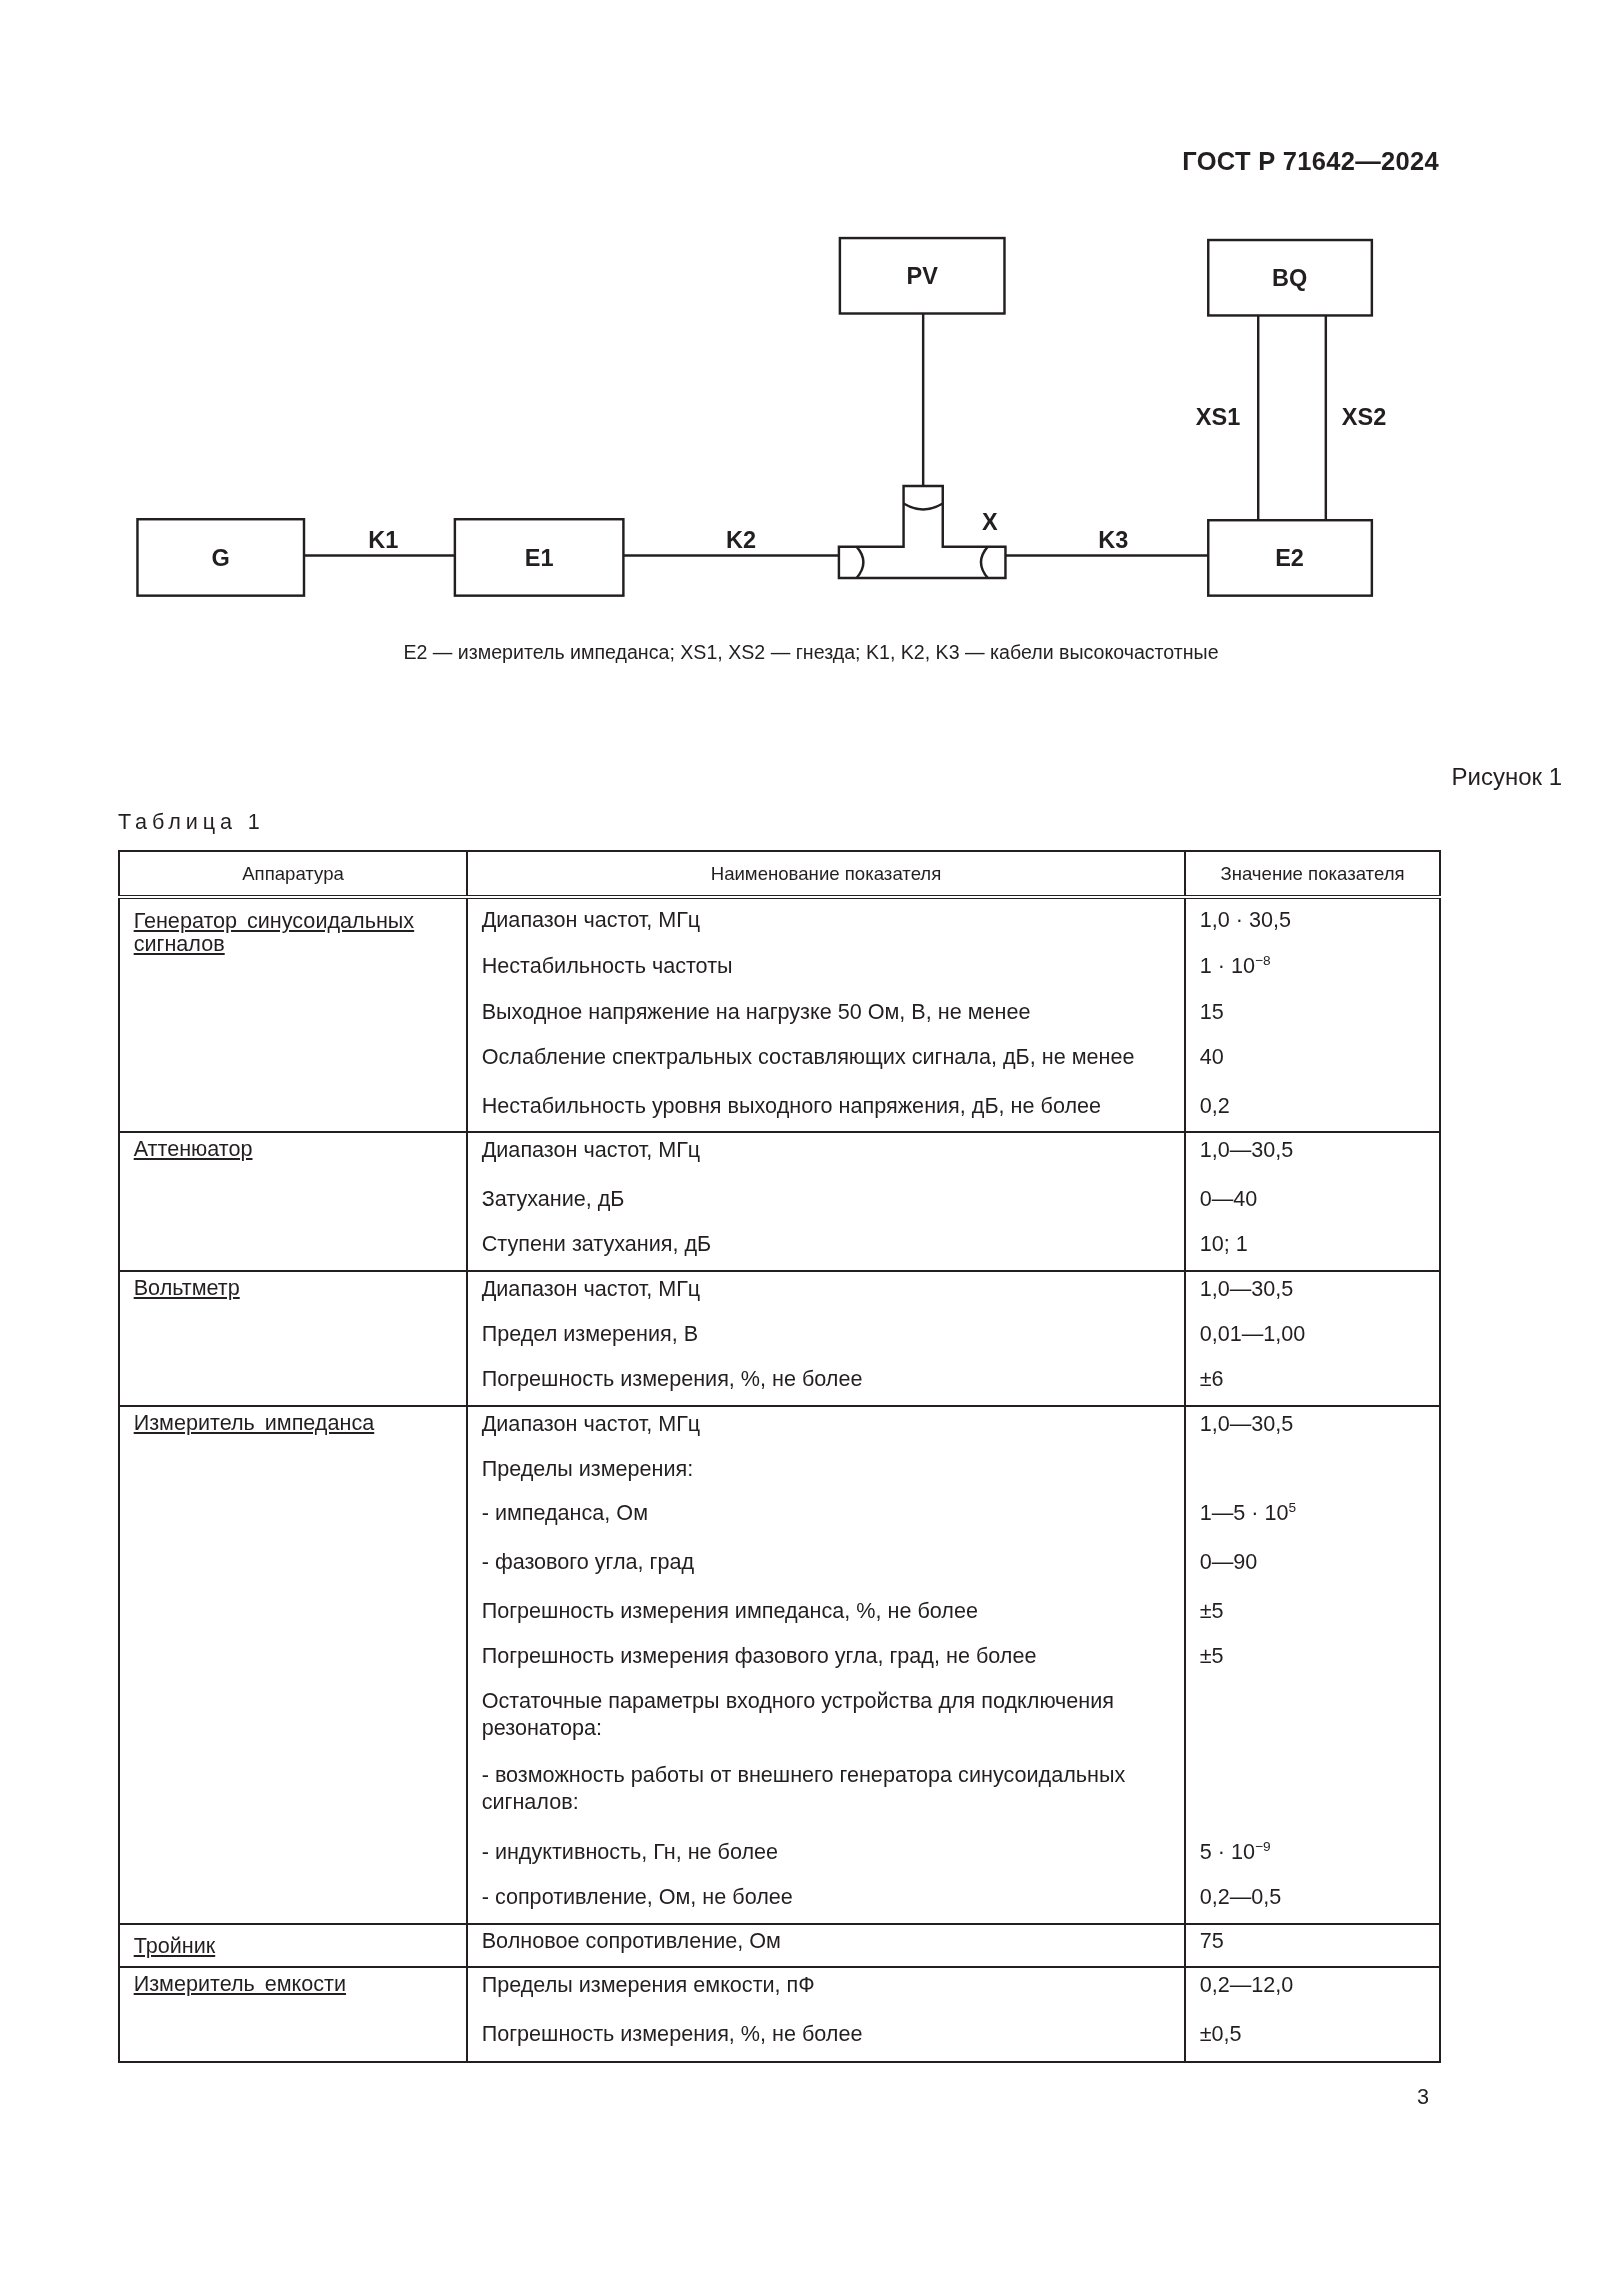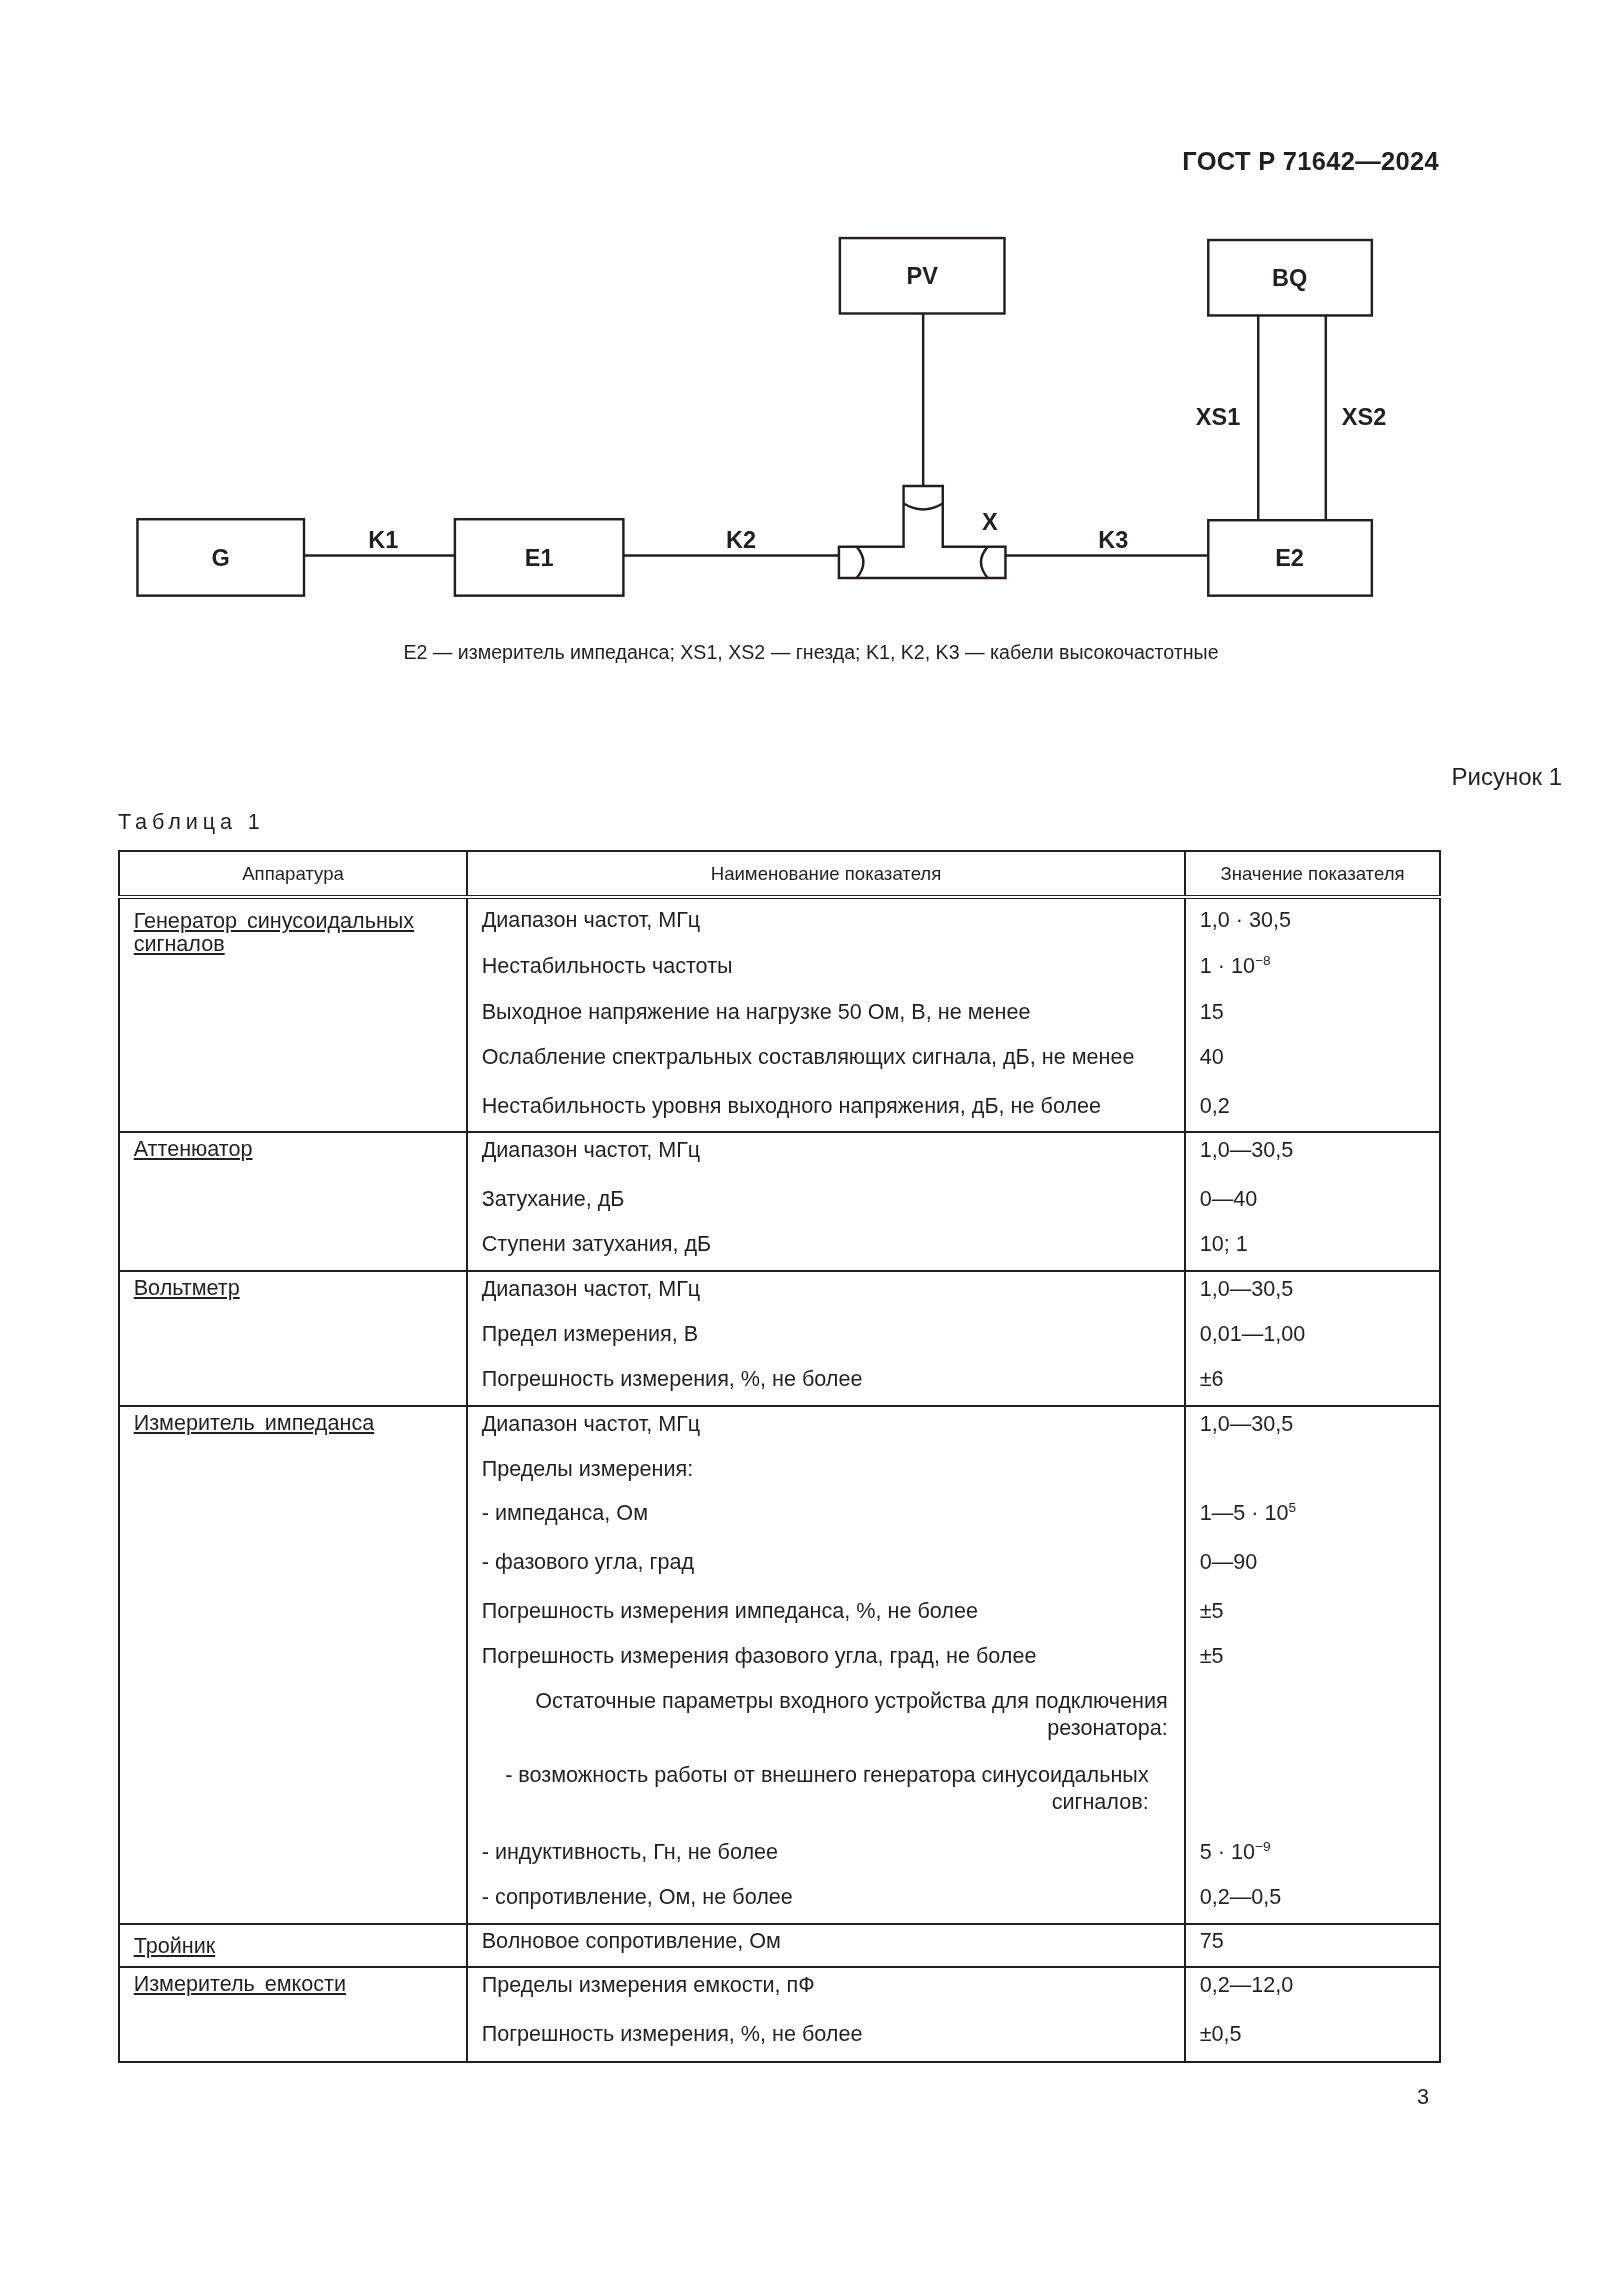--- a/index.html
+++ b/index.html
@@ -42,21 +42,21 @@
       border-bottom: 4.9px double #231f20;
     }
     table.spec td {
       vertical-align: top; padding: 0;
       border-left: 2.9px solid #231f20; border-right: 2.9px solid #231f20;
     }
     table.spec tr.group td { border-bottom: 2.9px solid #231f20; }
     .app-name { padding: 9.8px 13.7px 0 13.7px; line-height: 23px; word-spacing: 3.9px; text-decoration: underline; }
     .line {
       padding: 0 13.7px; display: flex; align-items: flex-start;
-      line-height: 27.4px; box-sizing: border-box; text-align: right;
+      line-height: 27.4px; box-sizing: border-box;
     }
     .line span { display: block; }
     sup { font-size: 13.7px; line-height: 0; vertical-align: 7.8px; }
     .page-number {
       position: absolute; top: 2084px; left: 1417px; font-size: 21.6px;
     }
   </style>
 </head>
 <body>
 

